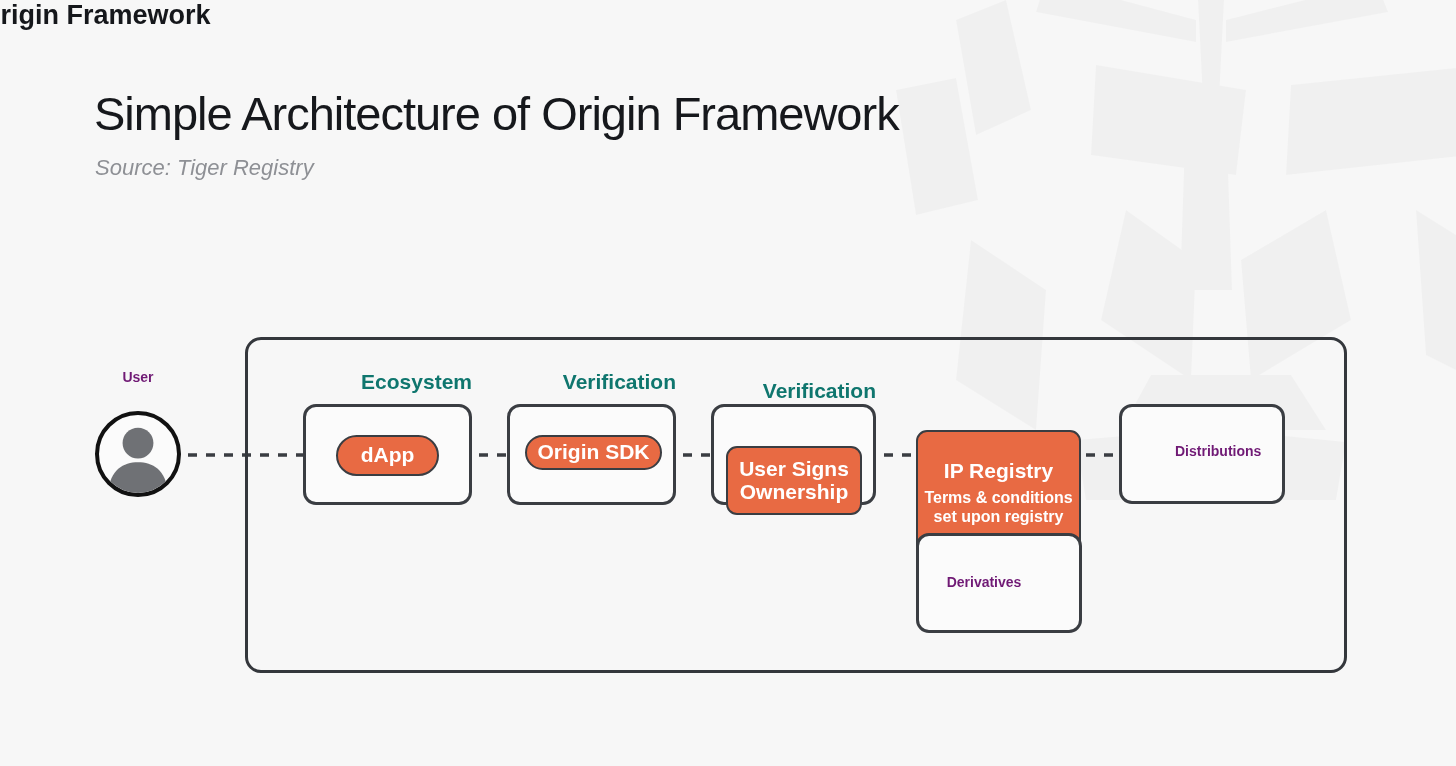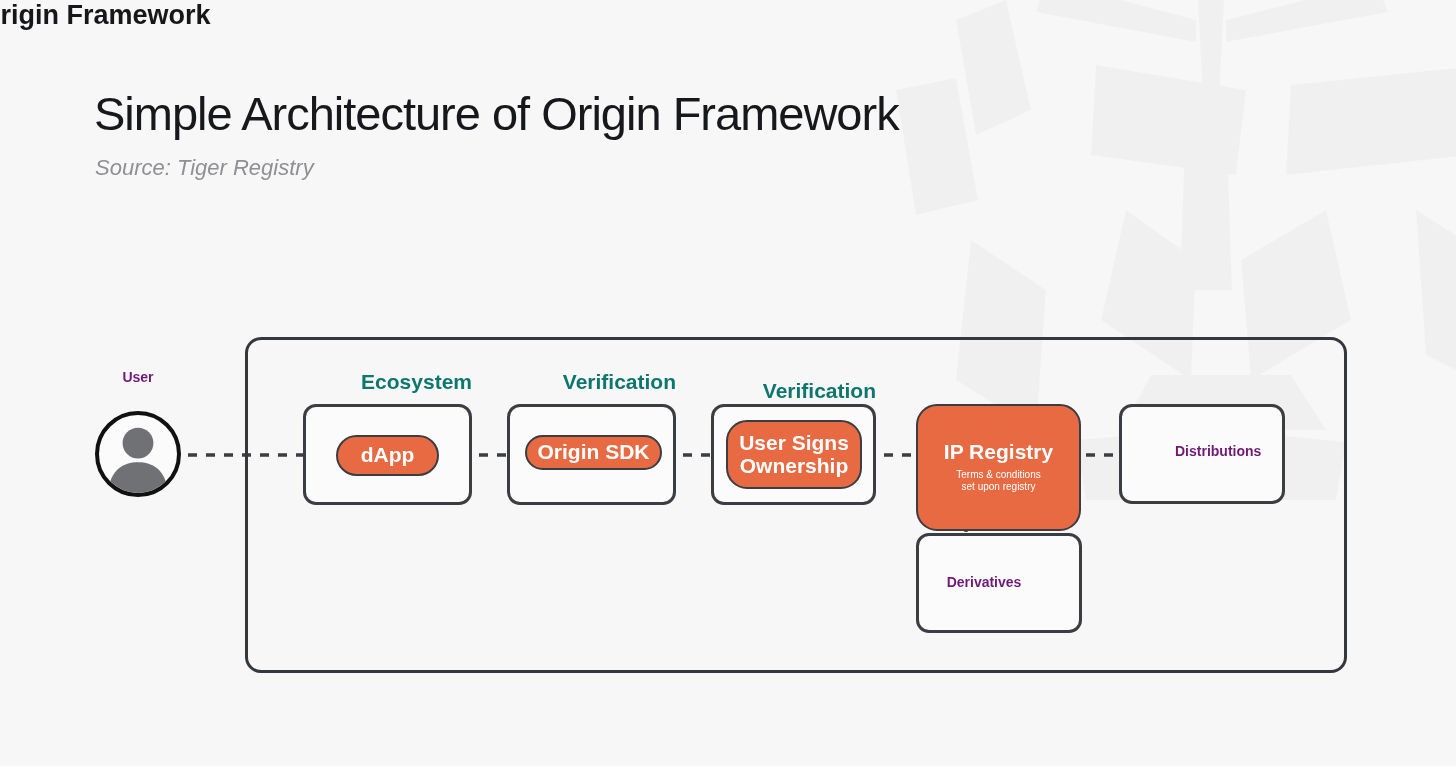--- a/index.html
+++ b/index.html
@@ -17,23 +17,23 @@
   #source{left:95px;top:155px;font-size:22px;font-style:italic;color:#8e9095;}
   #fw-title{left:0;top:275px;width:1456px;text-align:center;font-size:27px;font-weight:bold;color:#15171b;}
   #fw-title-inner{display:inline-block;position:relative;left:-633px;}
 
   .outer-box{position:absolute;border:3px solid #34373c;border-radius:16px;background:transparent;box-sizing:border-box;}
   .stage-box{position:absolute;border:3px solid #3a3d42;border-radius:13px;background:#fbfbfb;box-sizing:border-box;}
   .plain-box{position:absolute;border:3px solid #3a3d42;border-radius:13px;background:#fbfbfb;box-sizing:border-box;}
   .pill{position:absolute;background:#e86a43;border:2.5px solid #3a3d42;box-sizing:border-box;
         display:flex;align-items:center;justify-content:center;flex-direction:column;color:#fff;}
   .pill-round{border-radius:999px;}
-  .pill-rect{border-radius:21px;}
+  .pill-rect{border-radius:11px;margin-top:26px;}
   .pill .t1{font-size:21px;font-weight:bold;line-height:1.08;}
-  .pill .t2{font-size:10px;font-weight:normal;line-height:1.22;text-align:right;margin-top:5px;}
+  .pill .t2{font-size:16px;font-weight:bold;line-height:1.22;text-align:right;margin-top:5px;}
   .stage-label{position:absolute;font-size:21px;font-weight:bold;color:#0f766e;text-align:right;}
   .node-label{position:absolute;font-size:14px;font-weight:bold;color:#701a75;}
   #user-label{left:94px;top:369px;width:88px;text-align:center;}
   #avatar{position:absolute;left:95px;top:411px;width:86px;height:86px;border:4px solid #111;
           border-radius:50%;background:#fbfbfb;overflow:hidden;box-sizing:border-box;}
 </style>
 </head>
 <body>
 
 <svg id="watermark" viewBox="0 0 620 540">

